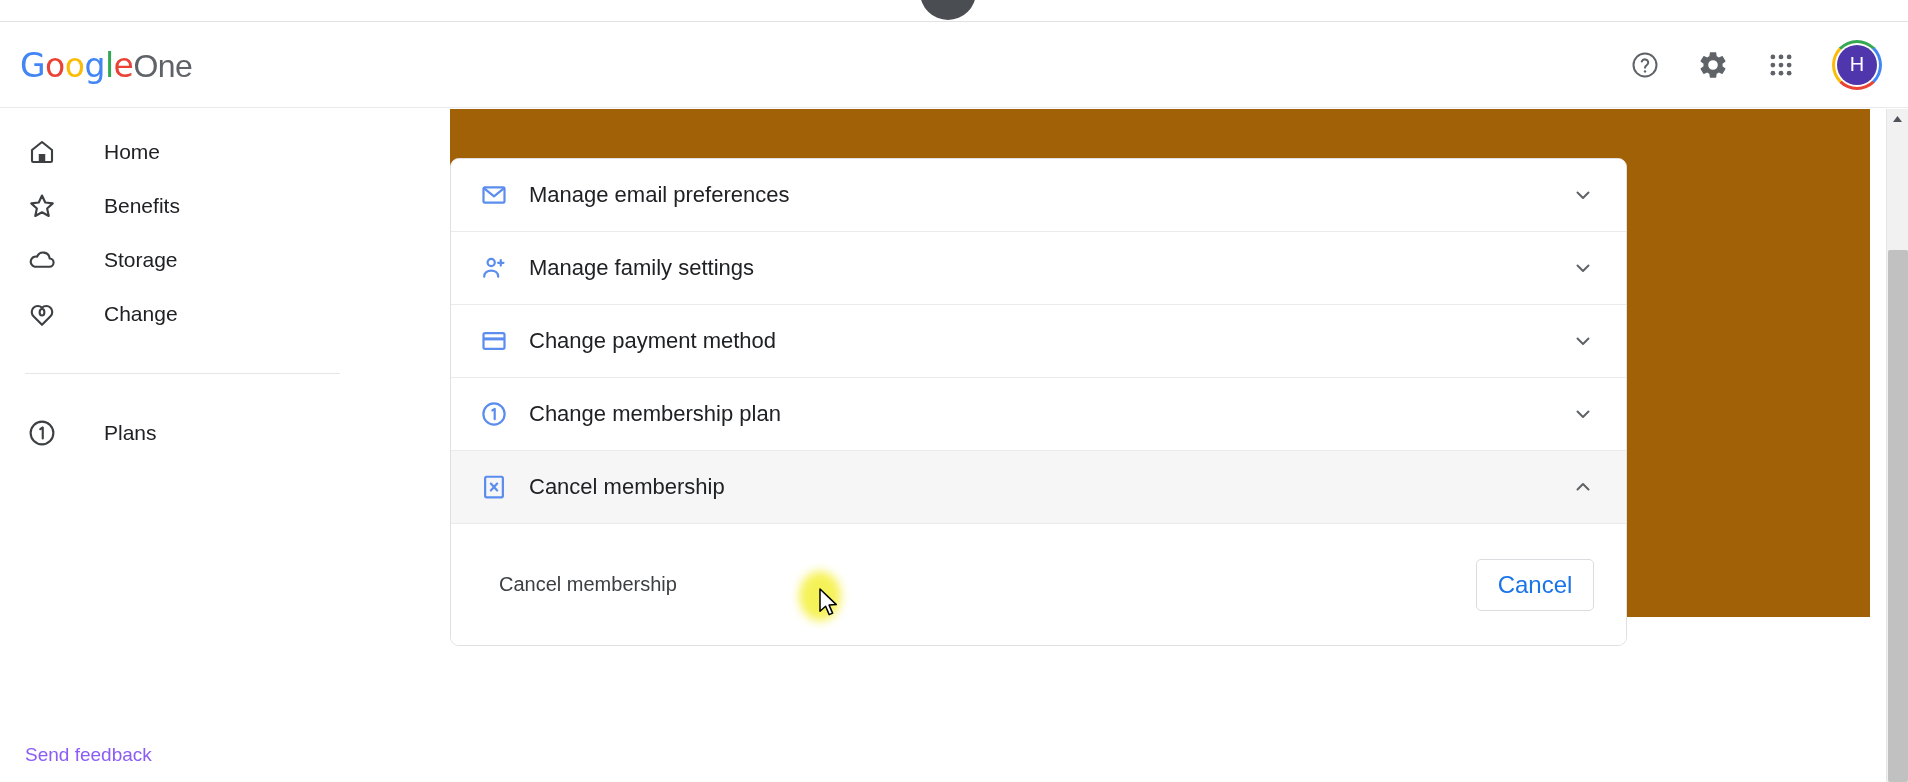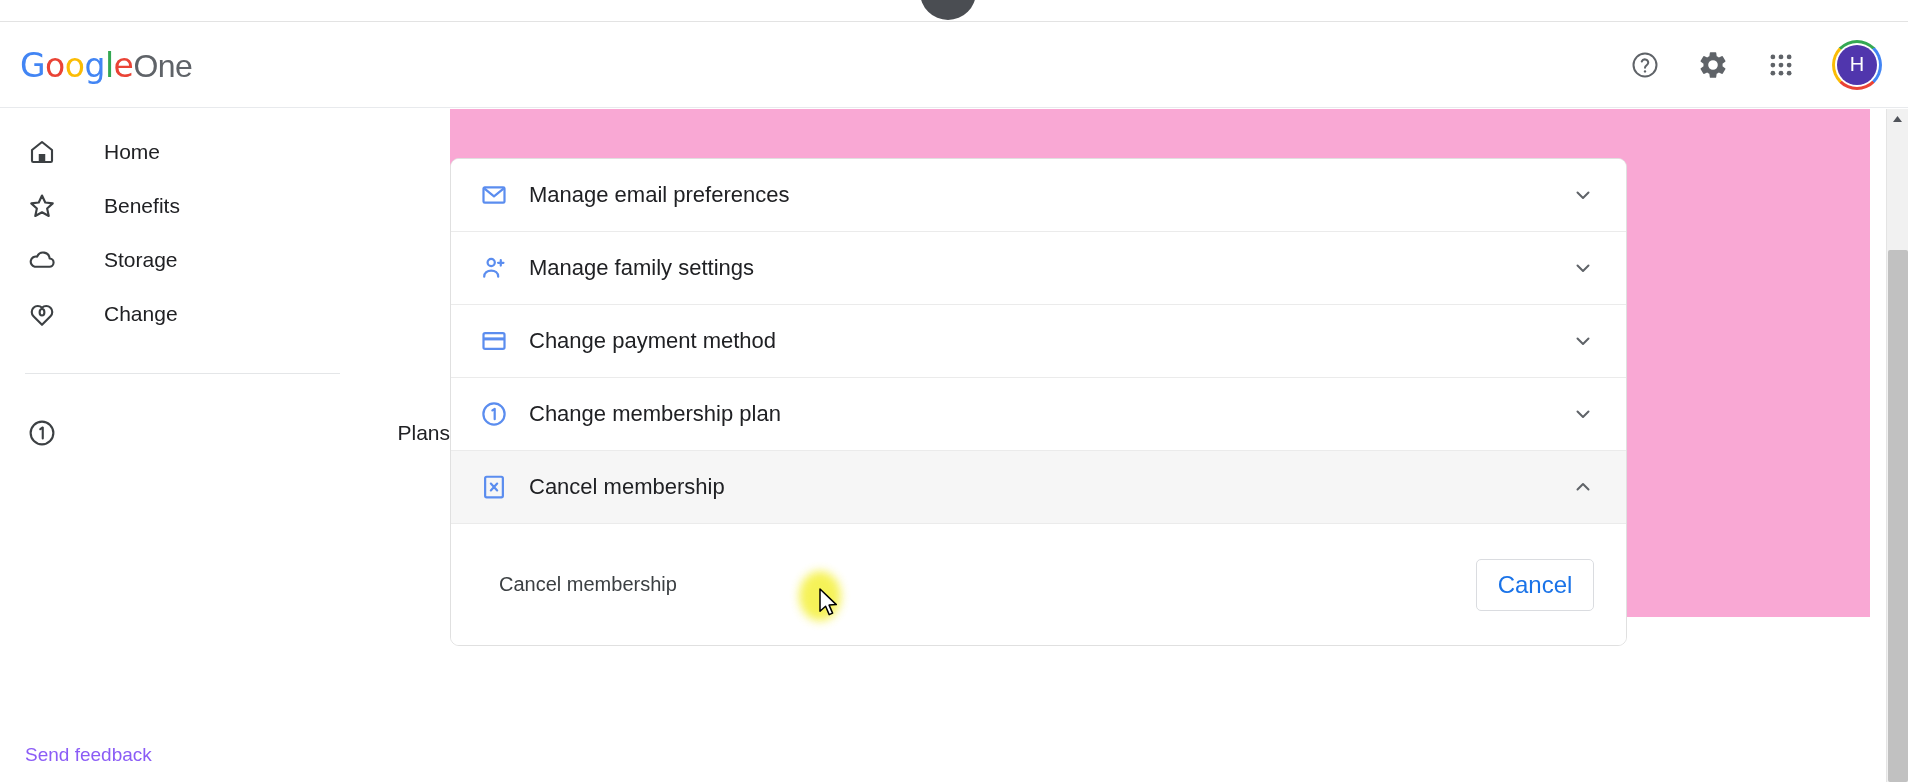--- a/index.html
+++ b/index.html
@@ -139,21 +139,21 @@
     height: 1px;
     background: #e4e6e8;
     margin: 32px 110px 0 25px;
   }
 
   
   .main {
     position: absolute;
     left: 450px; top: 109px;
     width: 1420px; height: 508px;
-    background: #f9a8d4;
+    background: #a16207;
   }
   .card {
     position: absolute;
     left: 0px; top: 49px;
     width: 1177px;
     background: #ffffff;
     border: 1px solid #e0e0e0;
     border-radius: 9px;
     overflow: hidden;
   }
@@ -363,21 +363,21 @@
       <svg width="30" height="30" viewBox="0 0 24 24" fill="none" stroke="#3c4043" stroke-width="1.7" stroke-linejoin="round">
         <path d="M12 20.6 5.2 13.8a4.8 4.8 0 1 1 6.8-6.8 4.8 4.8 0 1 1 6.8 6.8z"></path>
         <ellipse cx="12" cy="10.6" rx="1.9" ry="2.6"></ellipse>
       </svg>
     </span>
     <span class="nav-label">Change</span>
   </div>
 
   <div class="nav-divider"></div>
 
-  <div class="nav-item" style="margin-top:32px;justify-content:space-between;">
+  <div class="nav-item" style="margin-top:32px;">
     <span class="nav-icon">
       <svg width="30" height="30" viewBox="0 0 24 24" fill="none" stroke="#3c4043" stroke-width="1.7">
         <circle cx="12" cy="12" r="9.1"></circle>
         <path d="M10.6 8.9 12.6 7.6v8.8" stroke-linecap="round" stroke-linejoin="round"></path>
       </svg>
     </span>
     <span class="nav-label">Plans</span>
   </div>
 
 </nav>

